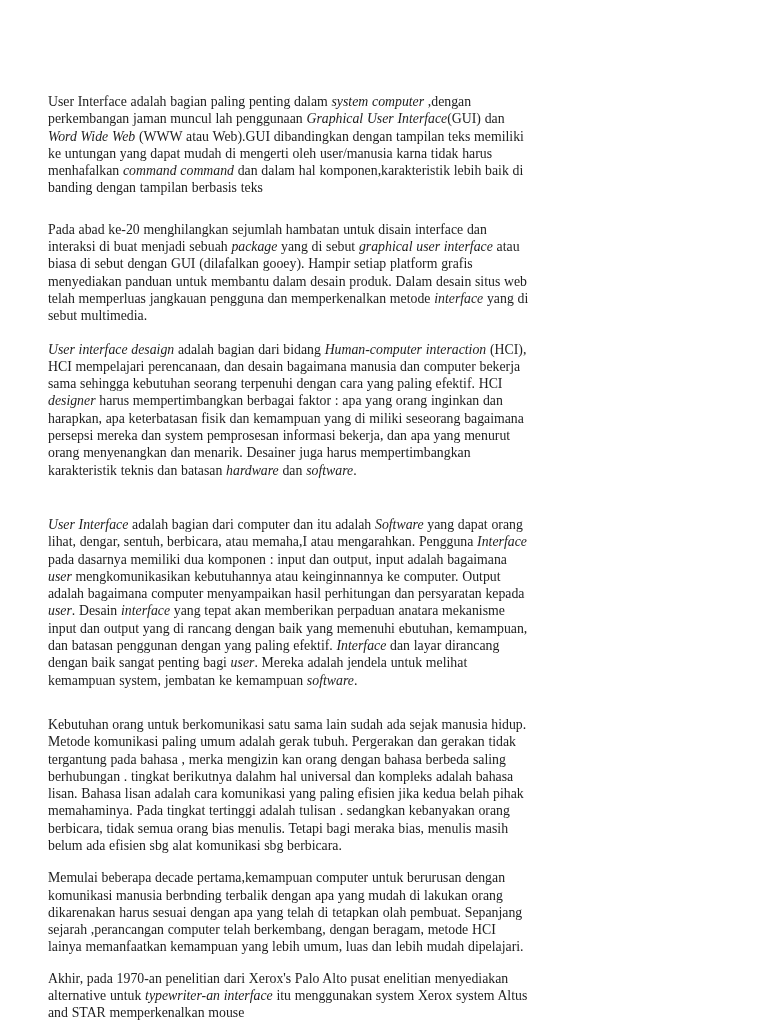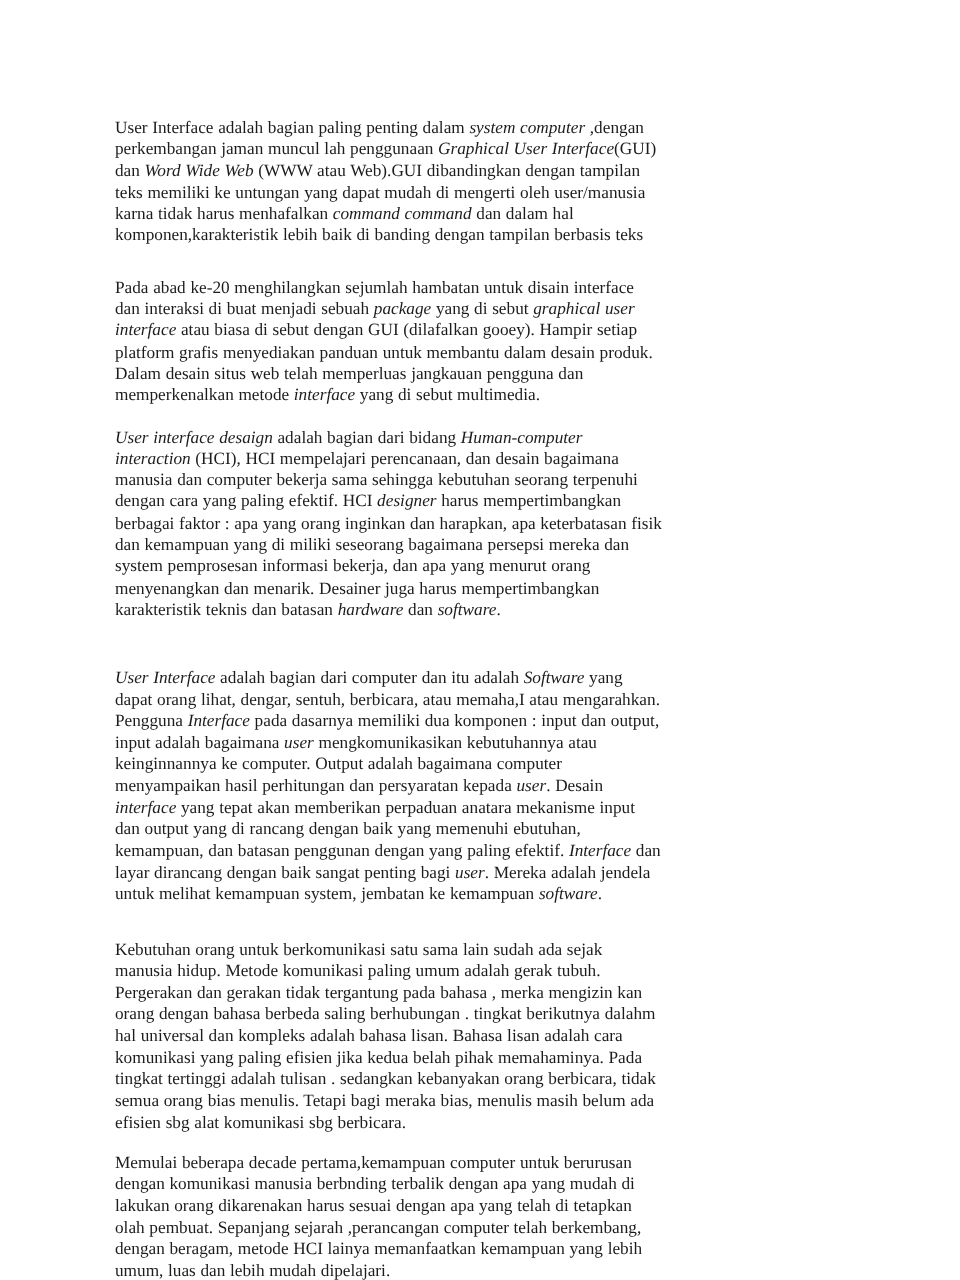--- a/index.html
+++ b/index.html
@@ -6,21 +6,21 @@
     margin: 0;
     padding: 0;
     background: #ffffff;
   }
   .page {
     position: relative;
     width: 616px;
     height: 1024px;
     background: #ffffff;
     box-sizing: border-box;
-    padding: 93px 86px 40px 92px;
+    padding: 93px 86px 40px 48px;
     overflow: hidden;
     font-family: "Liberation Serif", "DejaVu Serif", serif;
     font-size: 13.8px;
     line-height: 17.3px;
     color: #1c1c1c;
   }
   .para {
     margin: 0;
     padding: 0;
     text-align: left;
@@ -34,14 +34,15 @@
 <body>
 
 <div class="page">
   <div>
       <p class="para"><span>User Interface adalah bagian paling penting dalam </span><i>system computer</i><span> ,dengan perkembangan jaman muncul lah penggunaan </span><i>Graphical User Interface</i><span>(GUI) dan </span><i>Word Wide Web</i><span> (WWW atau Web).GUI dibandingkan dengan tampilan teks memiliki ke untungan yang dapat mudah di mengerti oleh user/manusia karna tidak harus menhafalkan </span><i>command command</i><span> dan dalam hal komponen,karakteristik lebih baik di banding dengan tampilan berbasis teks</span></p>
       <p class="para" style="margin-top: 24px;"><span>Pada abad ke-20 menghilangkan sejumlah hambatan untuk disain interface dan interaksi di buat menjadi sebuah </span><i>package</i><span> yang di sebut </span><i>graphical user interface</i><span> atau biasa di sebut dengan GUI (dilafalkan gooey). Hampir setiap platform grafis menyediakan panduan untuk membantu dalam desain produk. Dalam desain situs web telah memperluas jangkauan pengguna dan memperkenalkan metode </span><i>interface</i><span> yang di sebut multimedia.</span></p>
       <p class="para" style="margin-top: 16px;"><i>User interface desaign</i><span> adalah bagian dari bidang </span><i>Human-computer interaction</i><span> (HCI), HCI mempelajari perencanaan, dan desain bagaimana manusia dan computer bekerja sama sehingga kebutuhan seorang terpenuhi dengan cara yang paling efektif. HCI </span><i>designer</i><span> harus mempertimbangkan berbagai faktor : apa yang orang inginkan dan harapkan, apa keterbatasan fisik dan kemampuan yang di miliki seseorang bagaimana persepsi mereka dan system pemprosesan informasi bekerja, dan apa yang menurut orang menyenangkan dan menarik. Desainer juga harus mempertimbangkan karakteristik teknis dan batasan </span><i>hardware</i><span> dan </span><i>software</i><span>.</span></p>
       <p class="para" style="margin-top: 37px;"><i>User Interface</i><span> adalah bagian dari computer dan itu adalah </span><i>Software</i><span> yang dapat orang lihat, dengar, sentuh, berbicara, atau memaha,I atau mengarahkan. Pengguna </span><i>Interface</i><span> pada dasarnya memiliki dua komponen : input dan output, input adalah bagaimana </span><i>user</i><span> mengkomunikasikan kebutuhannya atau keinginnannya ke computer. Output adalah bagaimana computer menyampaikan hasil perhitungan dan persyaratan kepada </span><i>user</i><span>. Desain </span><i>interface</i><span> yang tepat akan memberikan perpaduan anatara mekanisme input dan output yang di rancang dengan baik yang memenuhi ebutuhan, kemampuan, dan batasan penggunan dengan yang paling efektif. </span><i>Interface</i><span> dan layar dirancang dengan baik sangat penting bagi </span><i>user</i><span>. Mereka adalah jendela untuk melihat kemampuan system, jembatan ke kemampuan </span><i>software</i><span>.</span></p>
       <p class="para" style="margin-top: 27px;"><span>Kebutuhan orang untuk berkomunikasi satu sama lain sudah ada sejak manusia hidup. Metode komunikasi paling umum adalah gerak tubuh. Pergerakan dan gerakan tidak tergantung pada bahasa , merka mengizin kan orang dengan bahasa berbeda saling berhubungan . tingkat berikutnya dalahm hal universal dan kompleks adalah bahasa lisan. Bahasa lisan adalah cara komunikasi yang paling efisien jika kedua belah pihak memahaminya. Pada tingkat tertinggi adalah tulisan . sedangkan kebanyakan orang berbicara, tidak semua orang bias menulis. Tetapi bagi meraka bias, menulis masih belum ada efisien sbg alat komunikasi sbg berbicara.</span></p>
       <p class="para" style="margin-top: 15px;"><span>Memulai beberapa decade pertama,kemampuan computer untuk berurusan dengan komunikasi manusia berbnding terbalik dengan apa yang mudah di lakukan orang dikarenakan harus sesuai dengan apa yang telah di tetapkan olah pembuat. Sepanjang sejarah ,perancangan computer telah berkembang, dengan beragam, metode HCI lainya memanfaatkan kemampuan yang lebih umum, luas dan lebih mudah dipelajari.</span></p>
+      <p class="para" style="margin-top: 14px;"><span>Akhir, pada 1970-an penelitian dari Xerox's Palo Alto pusat enelitian menyediakan alternative untuk </span><i>typewriter-an interface</i><span> itu menggunakan system Xerox system Altus and STAR memperkenalkan mouse</span></p>
     </div>
 </div>
 
 </body></html>

